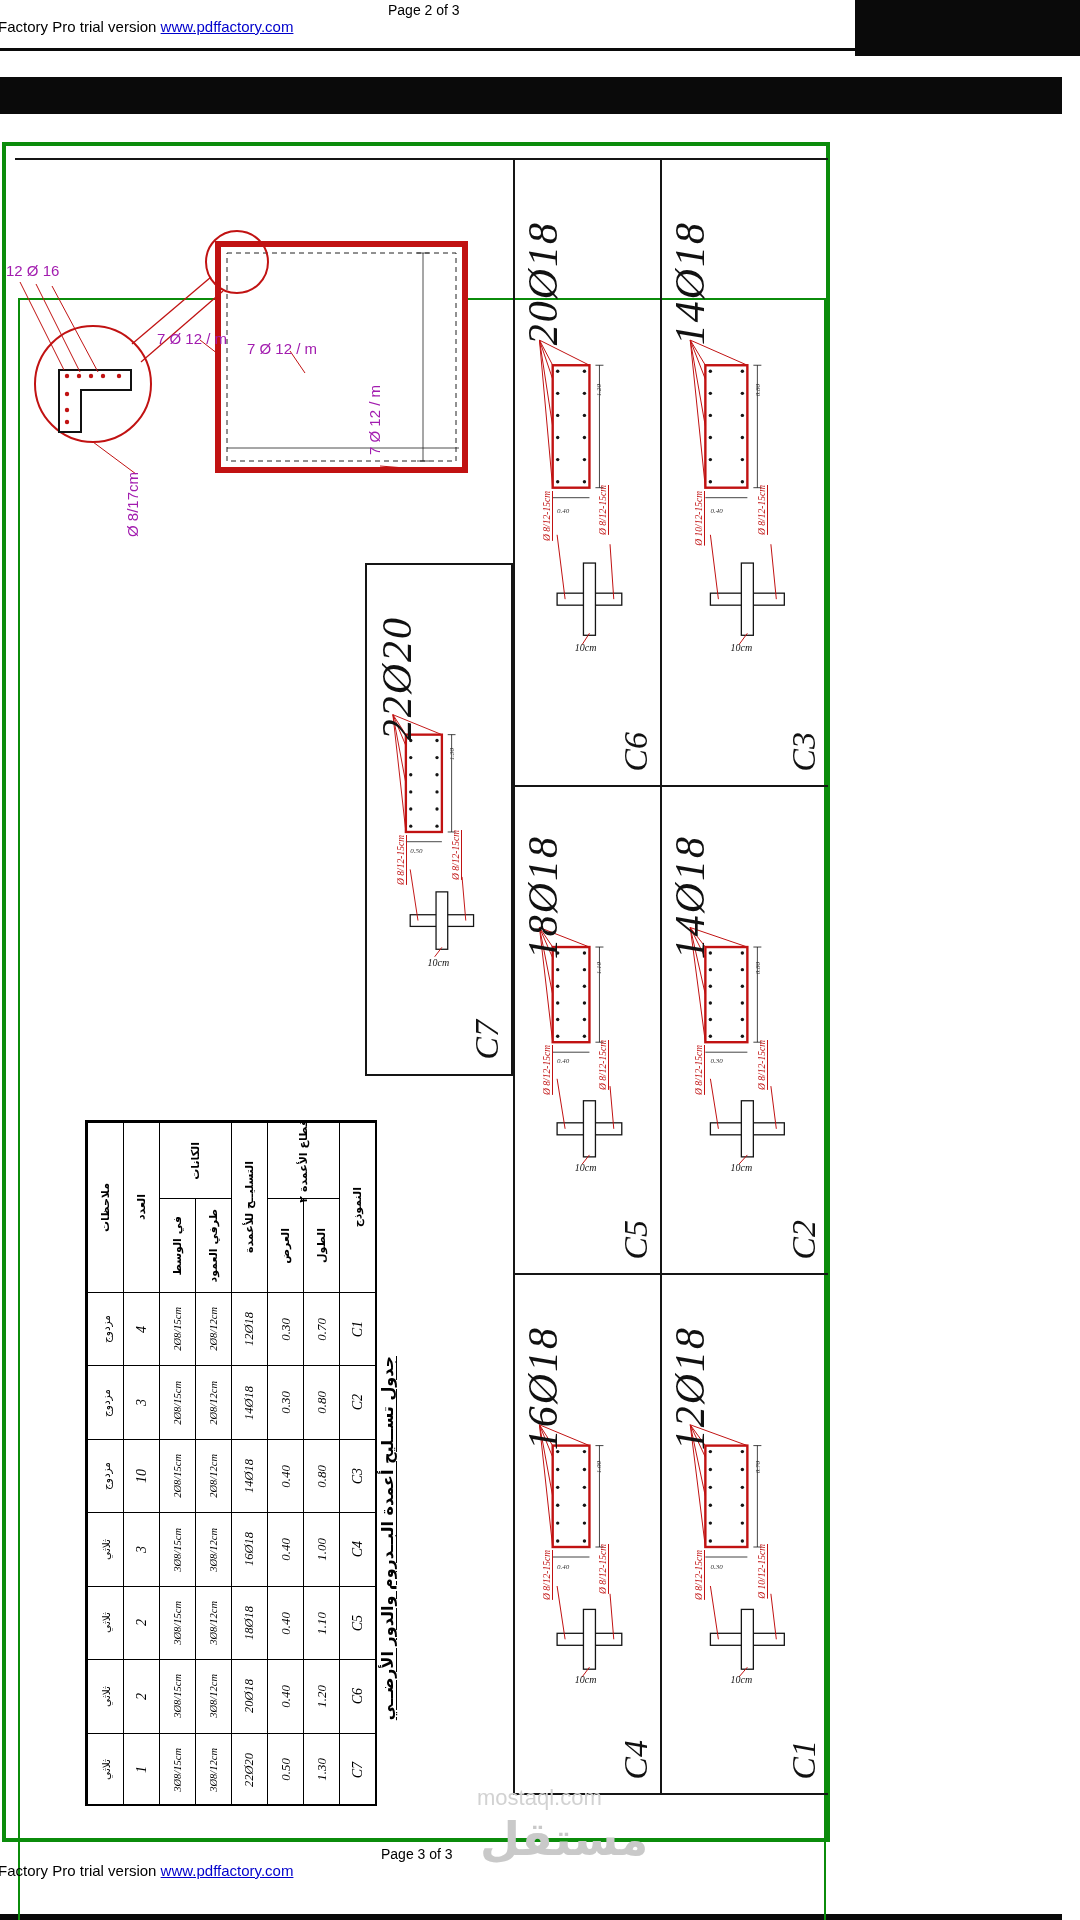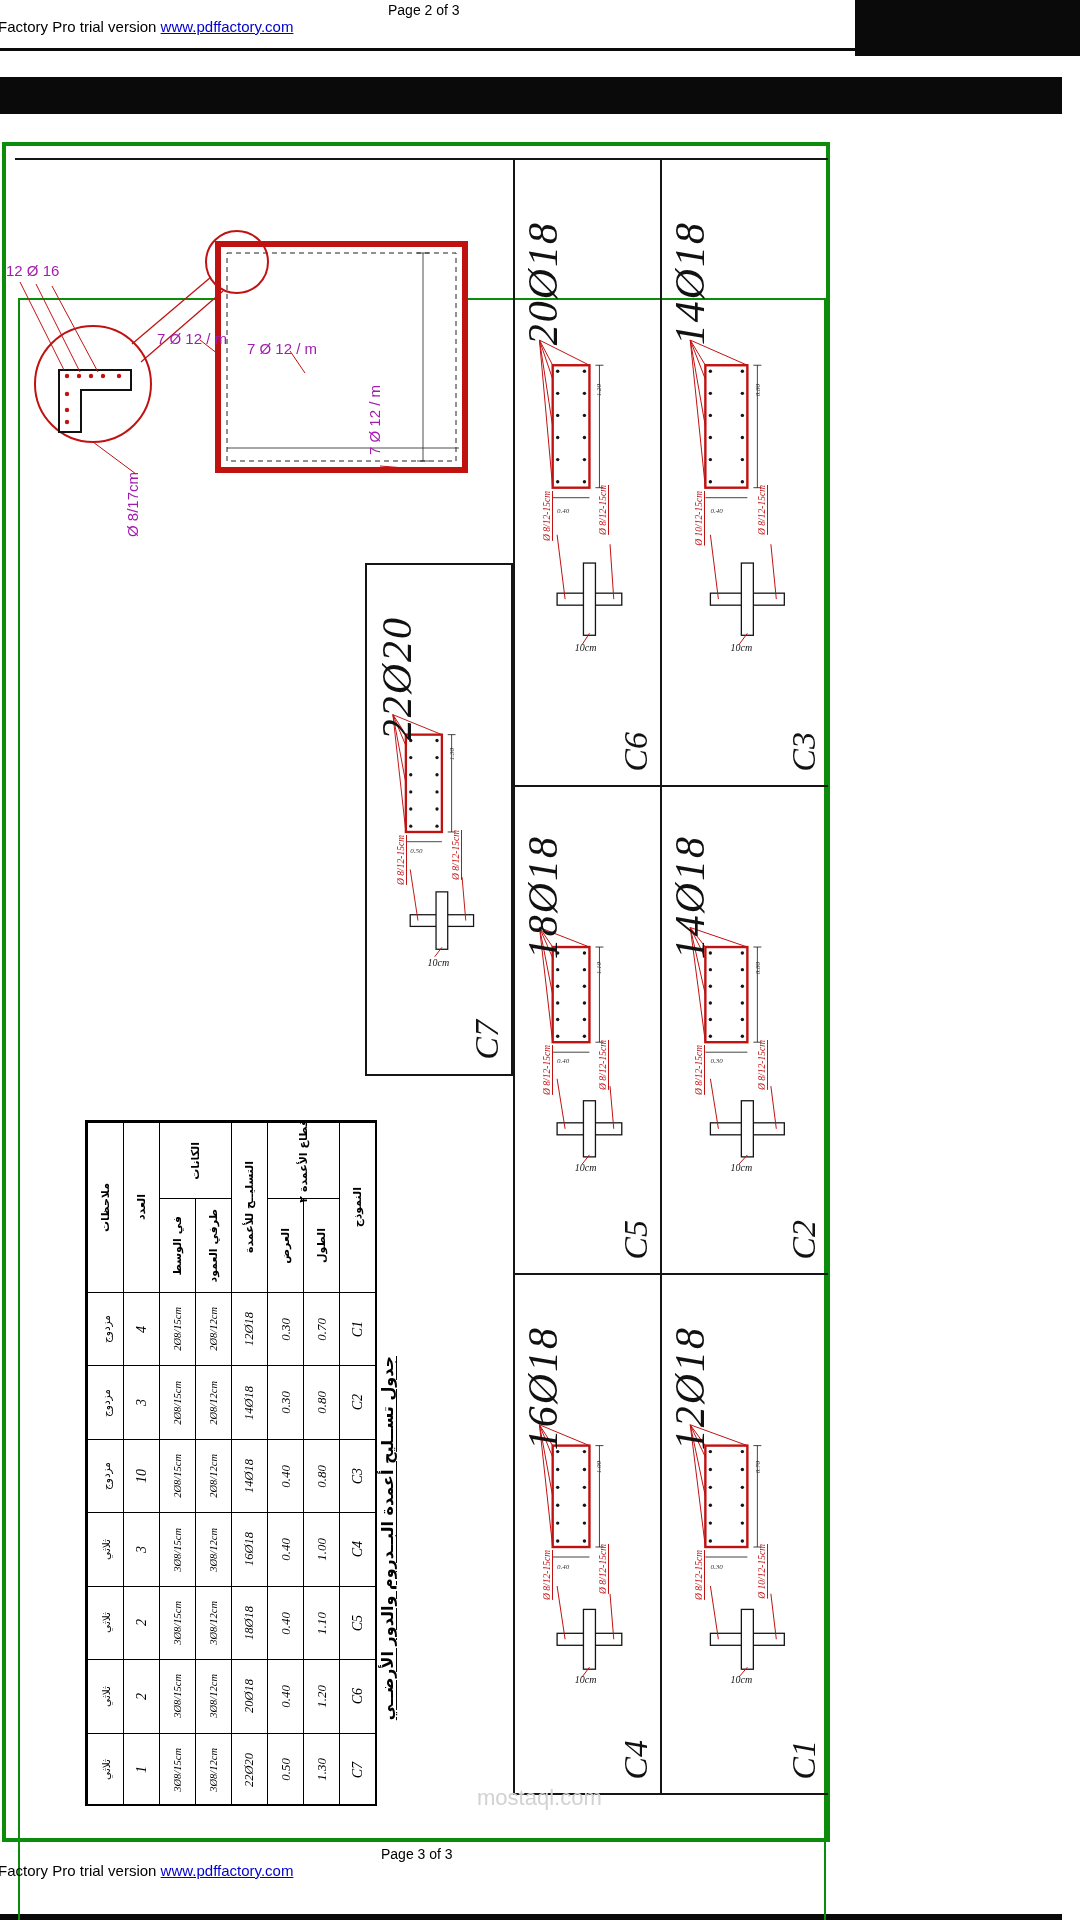--- a/index.html
+++ b/index.html
@@ -608,15 +608,16 @@
       </div>
   </div>
 
   <span class="vt ttitle">جدول تســليح أعمدة البــدروم والدور الأرضــي</span>
 
   <div class="pgnum" style="left:381px;top:1846px">Page 3 of 3</div>
   <div class="trial" style="left:-142px;top:1862px">
     <span>PDF created with pdfFactory Pro trial version </span><a>www.pdffactory.com</a>
   </div>
 
+  <div class="wm-ar">مستقل</div>
   <div class="wm-en">mostaql.com</div>
 
 </div>
 
 </body></html>

